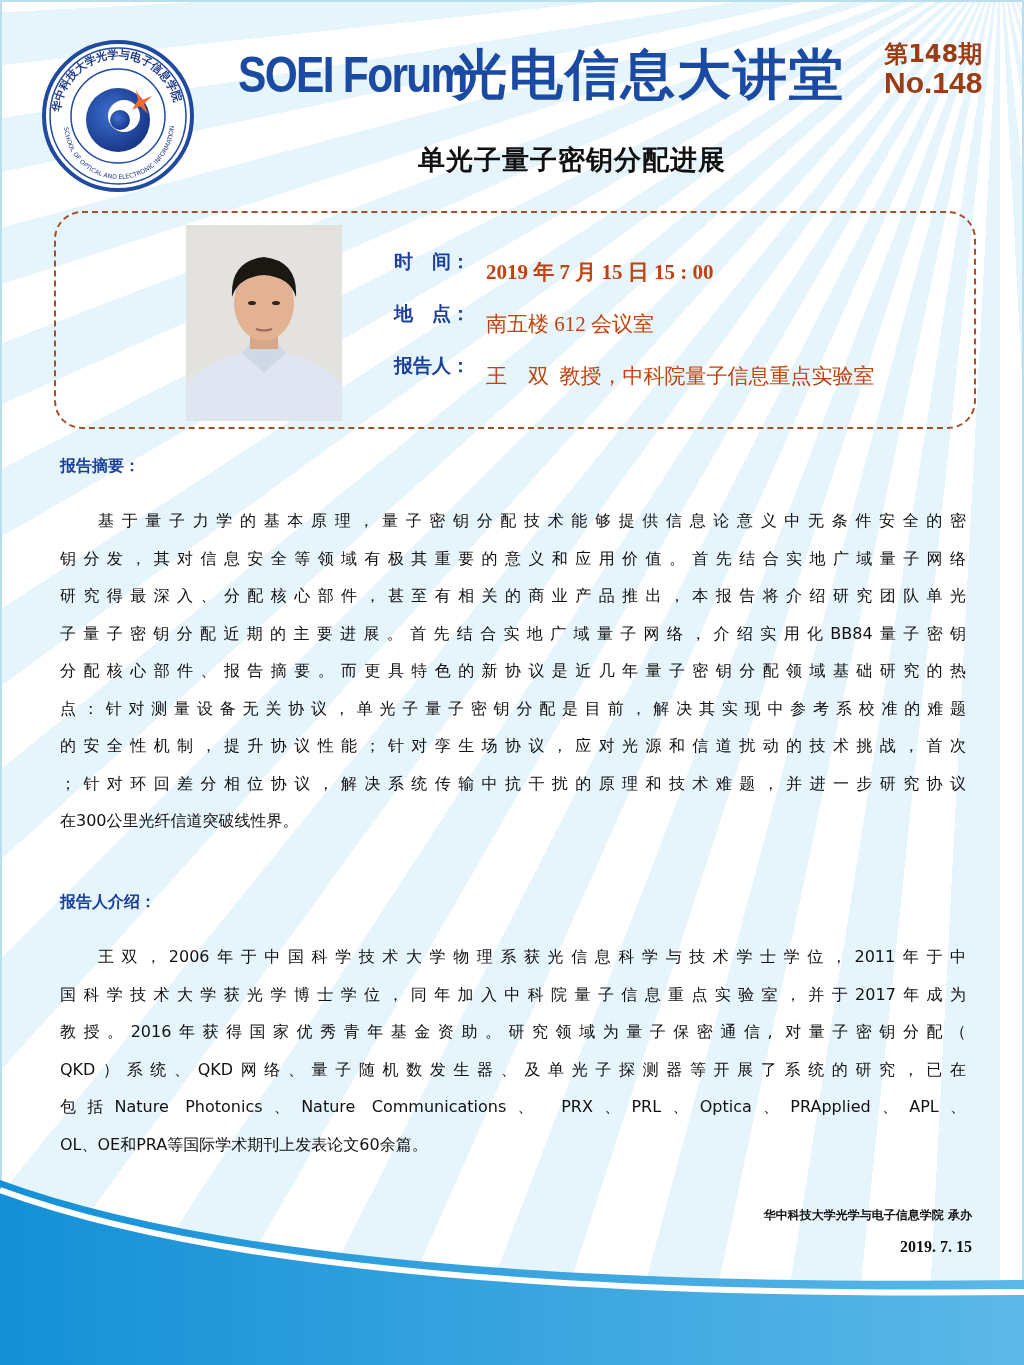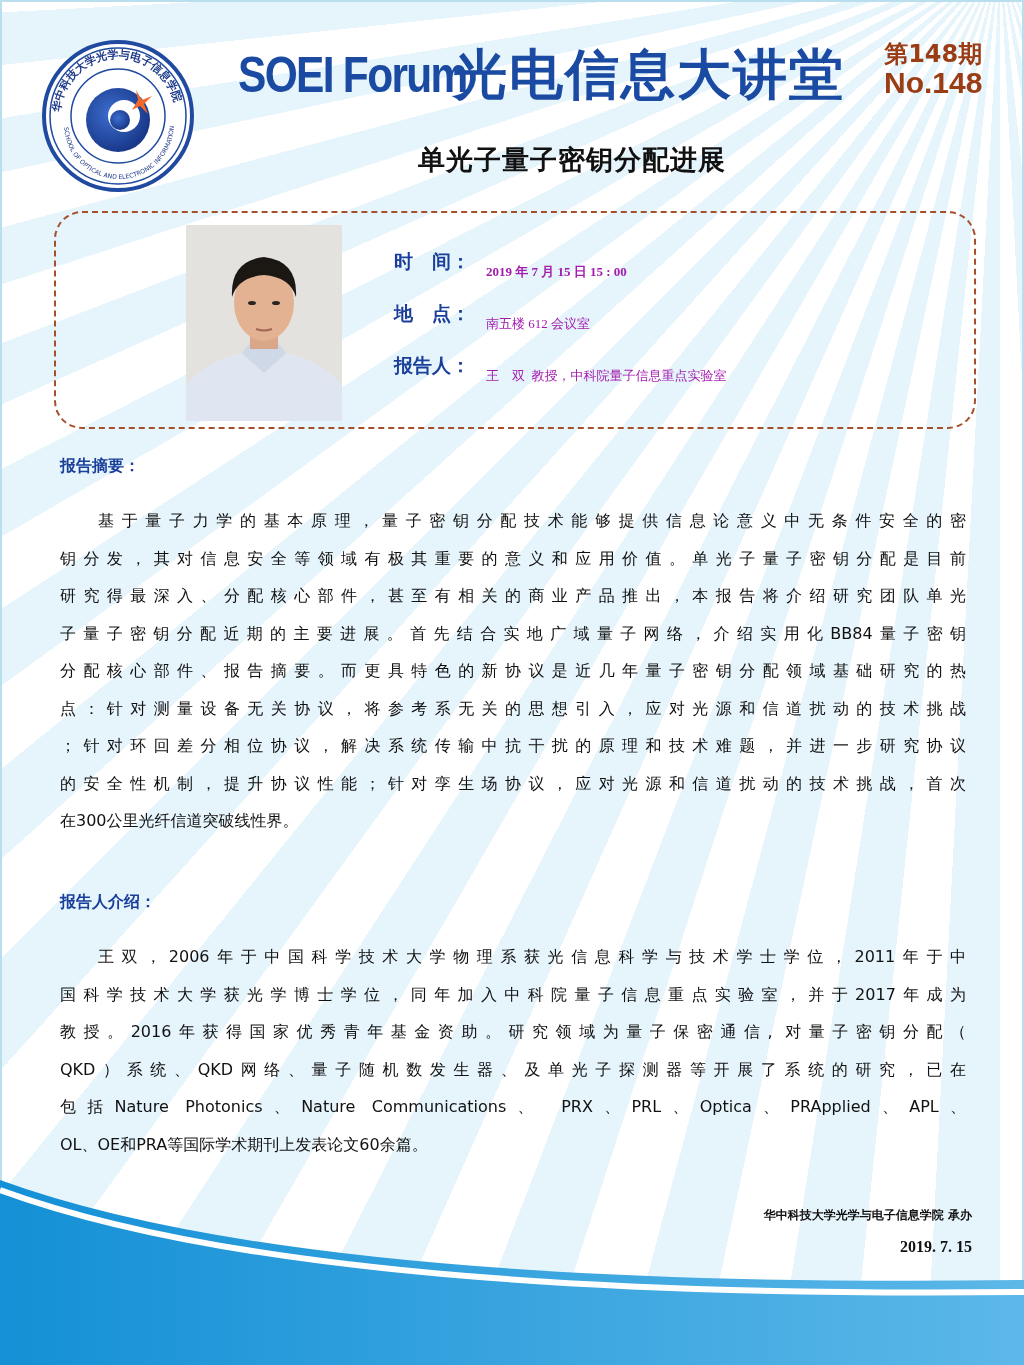--- a/index.html
+++ b/index.html
@@ -47,21 +47,21 @@
     left: 54px; top: 211px; width: 922px; height: 218px;
     border: 2px dashed #a5502a; border-radius: 28px; box-sizing: border-box;
   }
   .photo {
     left: 186px; top: 225px; width: 156px; height: 196px; overflow: hidden;
     background: linear-gradient(#e9e7e3, #dcdad6);
   }
   .info-rows { left: 394px; top: 230px; }
   .info-row { display: flex; align-items: center; height: 52px; font-size: 19px; }
   .info-label { color: #1a3f9a; font-weight: bold; width: 92px; white-space: pre; margin-top: 11px; }
-  .info-value { color: #a21caf; font-family: "Liberation Serif", "DejaVu Serif", serif; font-size: 13px; white-space: pre; margin-top: 31px; }
+  .info-value { color: #c2410c; font-family: "Liberation Serif", "DejaVu Serif", serif; font-size: 21px; white-space: pre; margin-top: 31px; }
   .info-value.bold { font-weight: bold; }
 
   
   .section-title { color: #1a3f9a; font-weight: bold; font-size: 16px; left: 60px; }
   .para {
     left: 60px; width: 906px; font-size: 16px; line-height: 37.5px; color: #111;
     text-align: justify; text-indent: 38px;
     font-family: "DejaVu Sans", sans-serif;
   }
   .para .line { display: block; text-indent: 0; white-space: nowrap; text-align-last: justify; }
@@ -145,27 +145,27 @@
   </div>
   <div class="info-row">
     <span class="info-label">报告人：</span>
     <span class="info-value">王　双  教授，中科院量子信息重点实验室</span>
   </div>
 </div>
 
 <div class="layer section-title" style="top:456px;">报告摘要：</div>
 <div class="layer para" style="top:502px; text-indent:0;">
   <span class="line first">基于量子力学的基本原理，量子密钥分配技术能够提供信息论意义中无条件安全的密</span>
-  <span class="line">钥分发，其对信息安全等领域有极其重要的意义和应用价值。单光子量子密钥分配是目前</span>
+  <span class="line">钥分发，其对信息安全等领域有极其重要的意义和应用价值。首先结合实地广域量子网络</span>
   <span class="line">研究得最深入、分配核心部件，甚至有相关的商业产品推出，本报告将介绍研究团队单光</span>
   <span class="line">子量子密钥分配近期的主要进展。首先结合实地广域量子网络，介绍实用化BB84量子密钥</span>
   <span class="line">分配核心部件、报告摘要。而更具特色的新协议是近几年量子密钥分配领域基础研究的热</span>
-  <span class="line">点：针对测量设备无关协议，将参考系无关的思想引入，应对光源和信道扰动的技术挑战</span>
+  <span class="line">点：针对测量设备无关协议，单光子量子密钥分配是目前，解决其实现中参考系校准的难题</span>
+  <span class="line">的安全性机制，提升协议性能；针对孪生场协议，应对光源和信道扰动的技术挑战，首次</span>
   <span class="line">；针对环回差分相位协议，解决系统传输中抗干扰的原理和技术难题，并进一步研究协议</span>
-  <span class="line">的安全性机制，提升协议性能；针对孪生场协议，应对光源和信道扰动的技术挑战，首次</span>
   <span class="line last">在300公里光纤信道突破线性界。</span>
 </div>
 
 <div class="layer section-title" style="top:892px;">报告人介绍：</div>
 <div class="layer para" style="top:938px; text-indent:0;">
   <span class="line first">王双，2006年于中国科学技术大学物理系获光信息科学与技术学士学位，2011年于中</span>
   <span class="line">国科学技术大学获光学博士学位，同年加入中科院量子信息重点实验室，并于2017年成为</span>
   <span class="line">教授。2016年获得国家优秀青年基金资助。研究领域为量子保密通信, 对量子密钥分配（</span>
   <span class="line">QKD）系统、QKD网络、量子随机数发生器、及单光子探测器等开展了系统的研究，已在</span>
   <span class="line">包括Nature Photonics、Nature Communications、 PRX、PRL、Optica、PRApplied、APL、</span>

